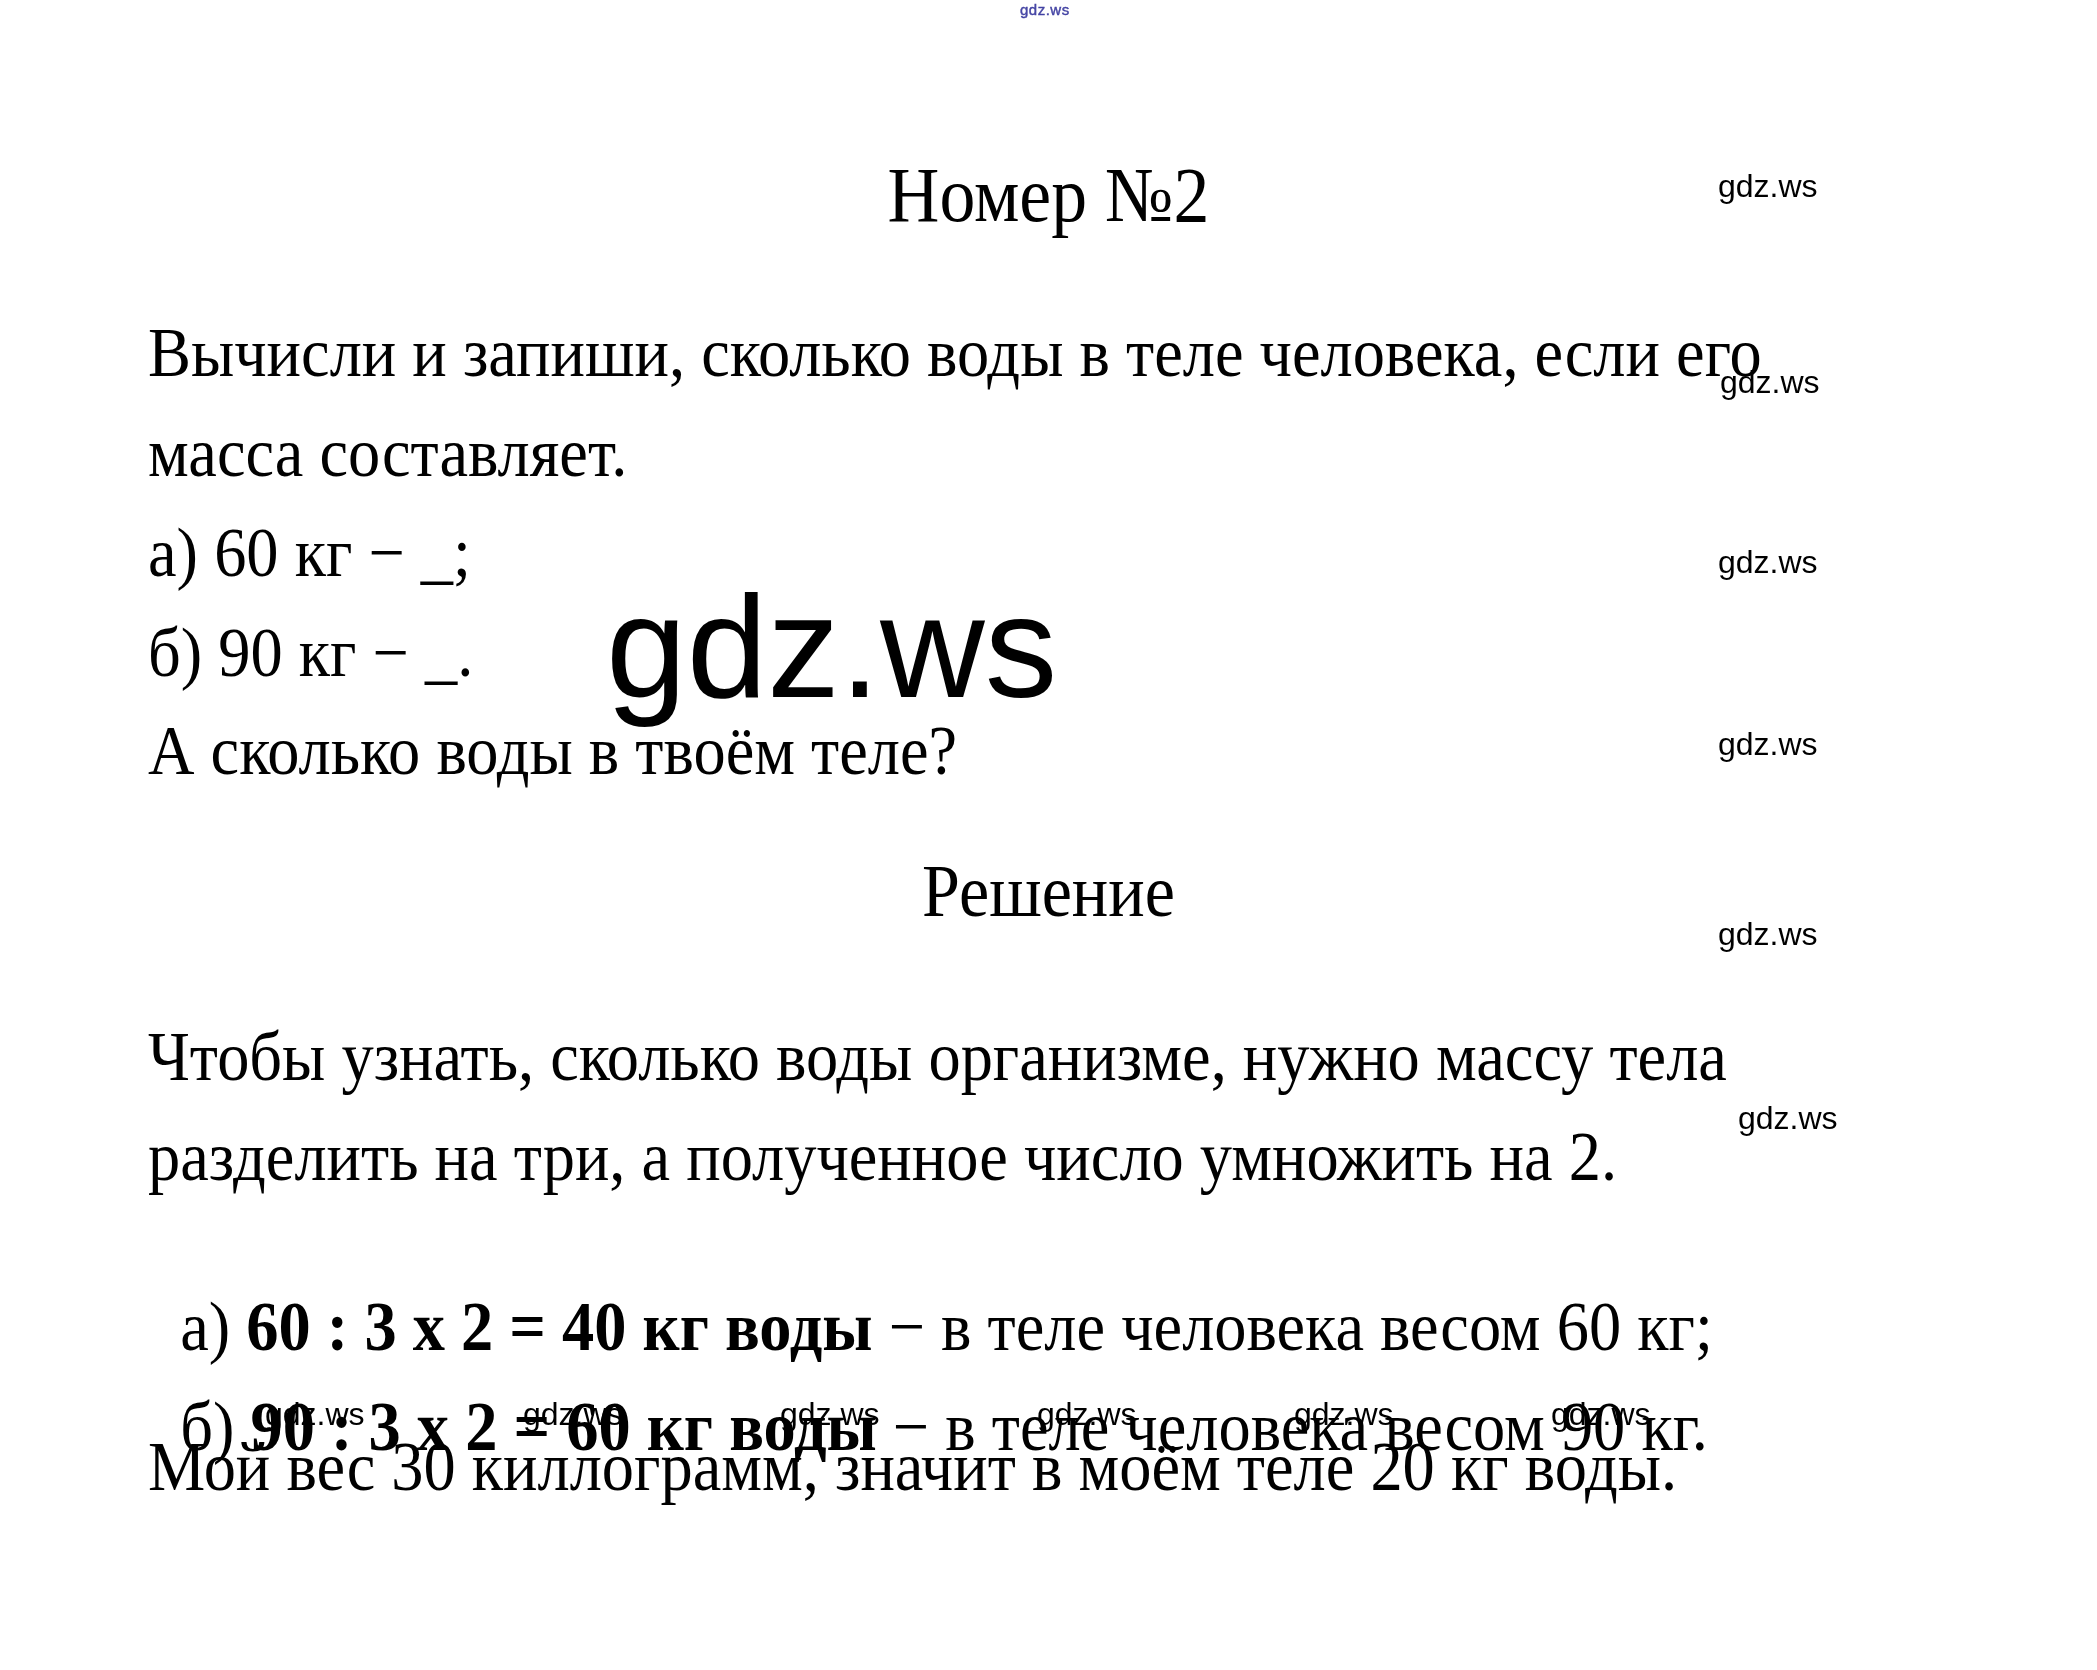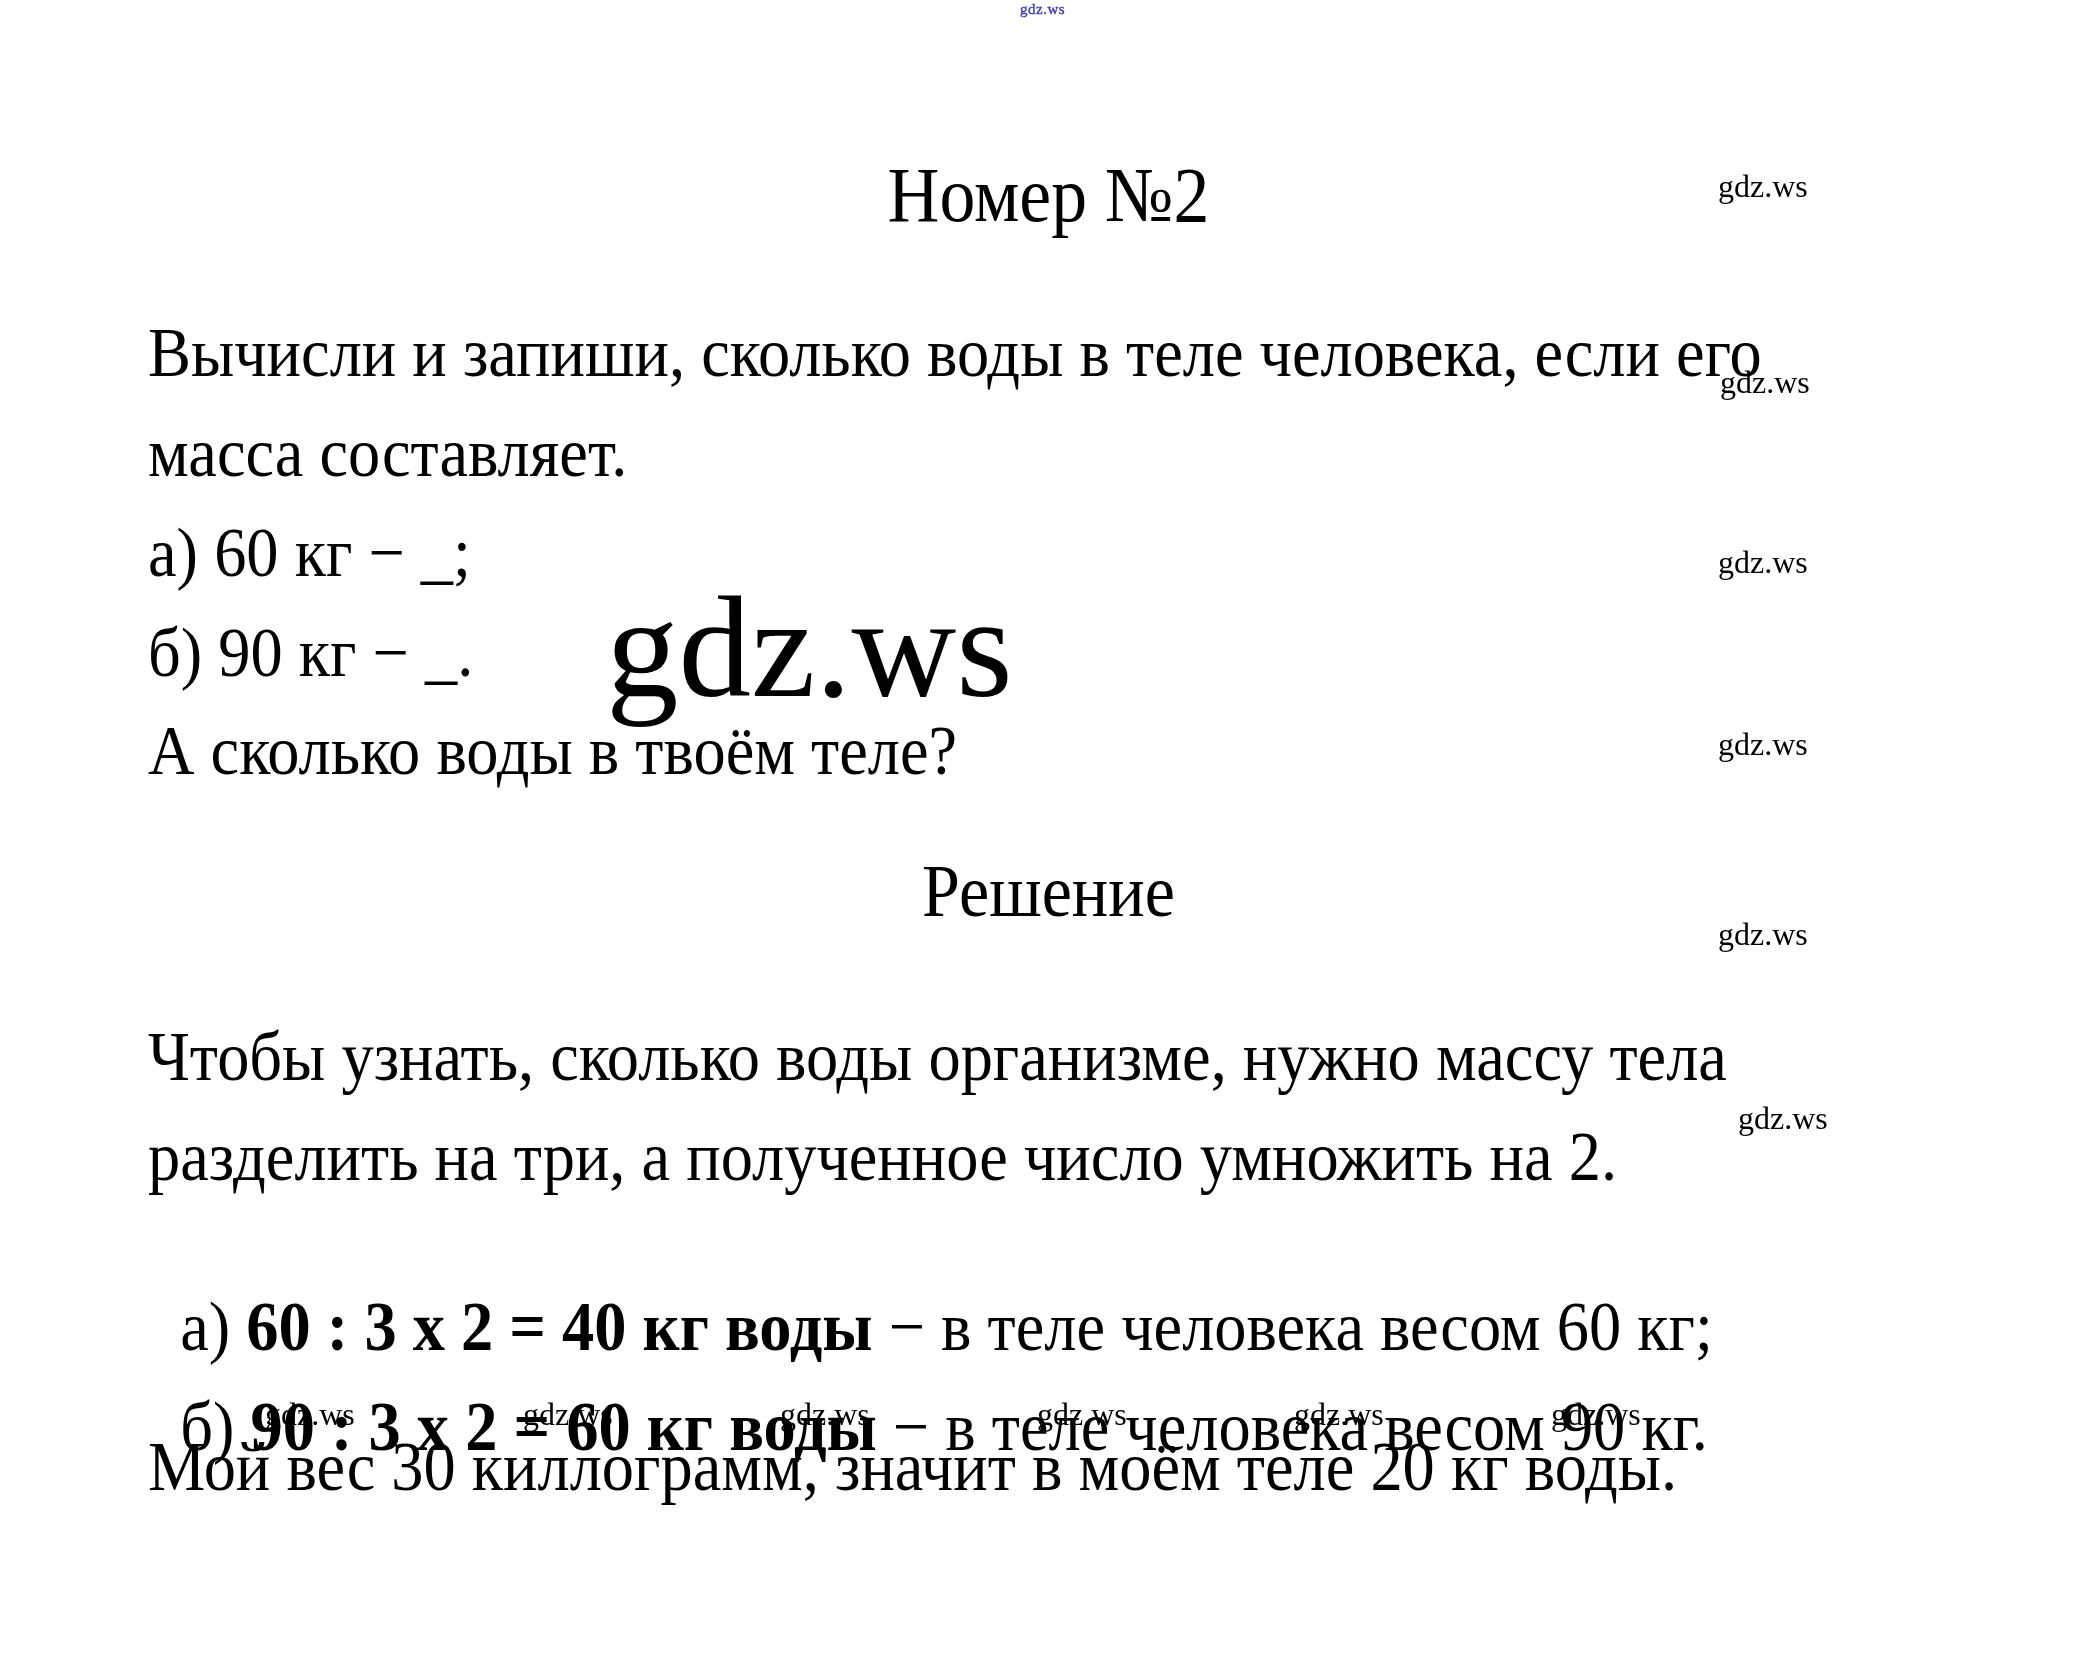--- a/index.html
+++ b/index.html
@@ -12,21 +12,21 @@
     white-space:pre;color:#000;
     transform:scaleX(0.92);transform-origin:0 50%;
   }
   .centered{
     left:0;width:2097px;text-align:center;transform-origin:center;
   }
   .title-line{font-size:78px;}
   .heading-line{font-size:74px;}
   .b{font-weight:bold;}
   .wm{
-    position:absolute;font-family:Liberation Serif, serif;color:#000;
+    position:absolute;font-family:Liberation Sans, sans-serif;color:#000;
     line-height:1;white-space:nowrap;
   }
   .wm-small{font-size:32px;}
   .wm-big{font-size:145px;}
   .wm-blue{
     font-size:15px;color:#4a4aa8;letter-spacing:0.5px;
     -webkit-text-stroke:0.4px #3b3b9e;
   }
 </style>
 </head>

